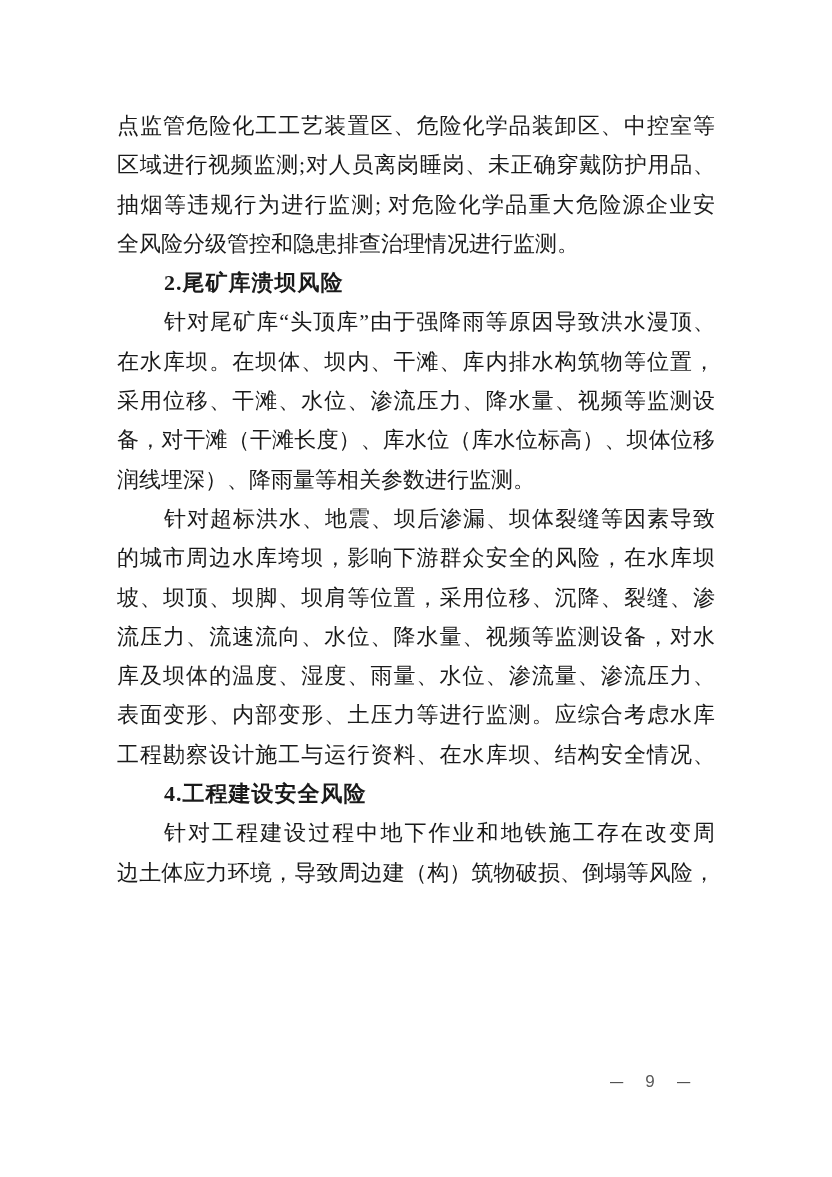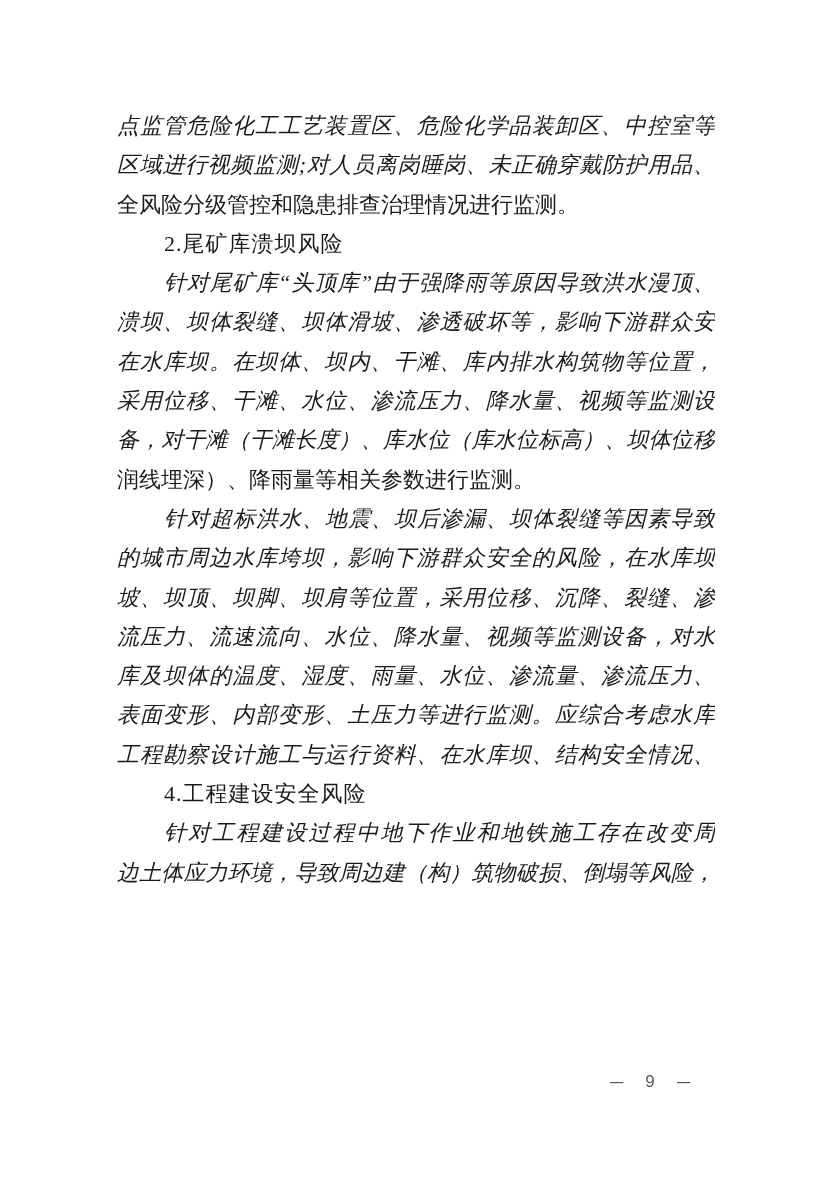--- a/index.html
+++ b/index.html
@@ -26,29 +26,28 @@
     font-size: 22px;
     height: 39.3px;
     line-height: 39.3px;
     white-space: normal;
     overflow: hidden;
   }
   
   .j {
     text-align: justify;
     text-align-last: justify;
-    font-style: italic;
   }
   
   .i {
     text-indent: 47px;
   }
   
   .h {
-    font-weight: 400;
+    font-weight: 700;
     letter-spacing: 1px;
   }
   .pagenum {
     position: absolute;
     left: 612px;
     top: 1072px;
     width: 76px;
     display: flex;
     align-items: center;
     justify-content: space-between;
@@ -62,24 +61,24 @@
   }
 </style>
 </head>
 <body>
 
 <div class="page">
 
   <div class="text-block">
     <div class="line j">点监管危险化工工艺装置区、危险化学品装卸区、中控室等</div>
     <div class="line j">区域进行视频监测;对人员离岗睡岗、未正确穿戴防护用品、</div>
+    <div class="line j">抽烟等违规行为进行监测; 对危险化学品重大危险源企业安</div>
     <div class="line">全风险分级管控和隐患排查治理情况进行监测。</div>
     <div class="line h i">2.尾矿库溃坝风险</div>
     <div class="line i j">针对尾矿库“头顶库”由于强降雨等原因导致洪水漫顶、</div>
-    <div class="line j">溃坝、坝体裂缝、坝体滑坡、渗透破坏等，影响下游群众安</div>
     <div class="line j">在水库坝。在坝体、坝内、干滩、库内排水构筑物等位置，</div>
     <div class="line j">采用位移、干滩、水位、渗流压力、降水量、视频等监测设</div>
     <div class="line j">备，对干滩（干滩长度）、库水位（库水位标高）、坝体位移</div>
     <div class="line">润线埋深）、降雨量等相关参数进行监测。</div>
     <div class="line i j">针对超标洪水、地震、坝后渗漏、坝体裂缝等因素导致</div>
     <div class="line j">的城市周边水库垮坝，影响下游群众安全的风险，在水库坝</div>
     <div class="line j">坡、坝顶、坝脚、坝肩等位置，采用位移、沉降、裂缝、渗</div>
     <div class="line j">流压力、流速流向、水位、降水量、视频等监测设备，对水</div>
     <div class="line j">库及坝体的温度、湿度、雨量、水位、渗流量、渗流压力、</div>
     <div class="line j">表面变形、内部变形、土压力等进行监测。应综合考虑水库</div>

